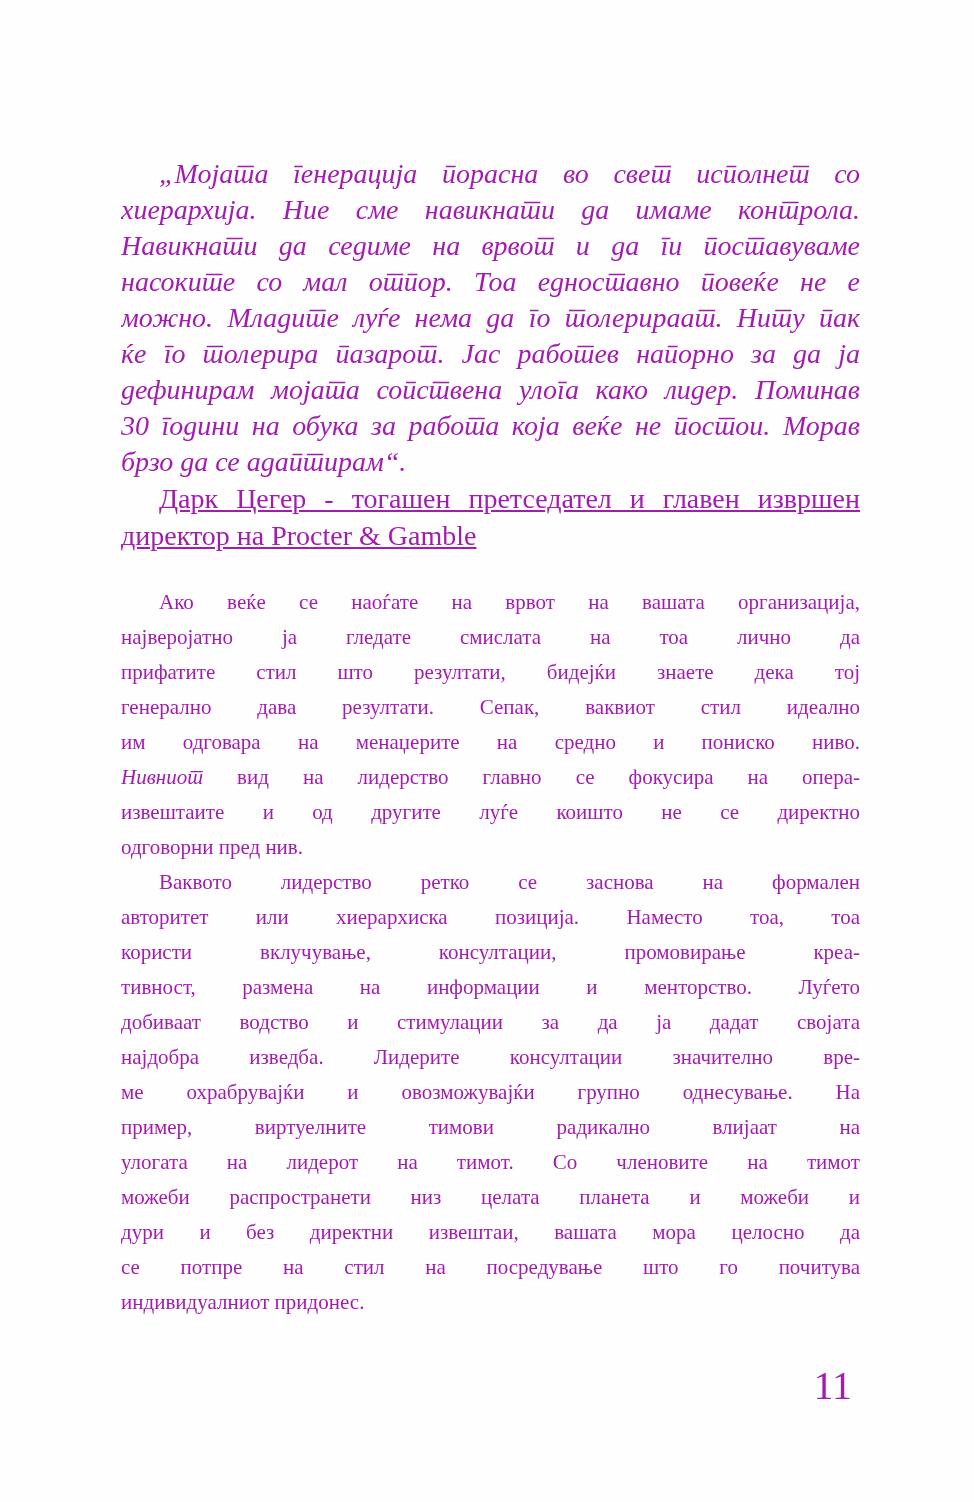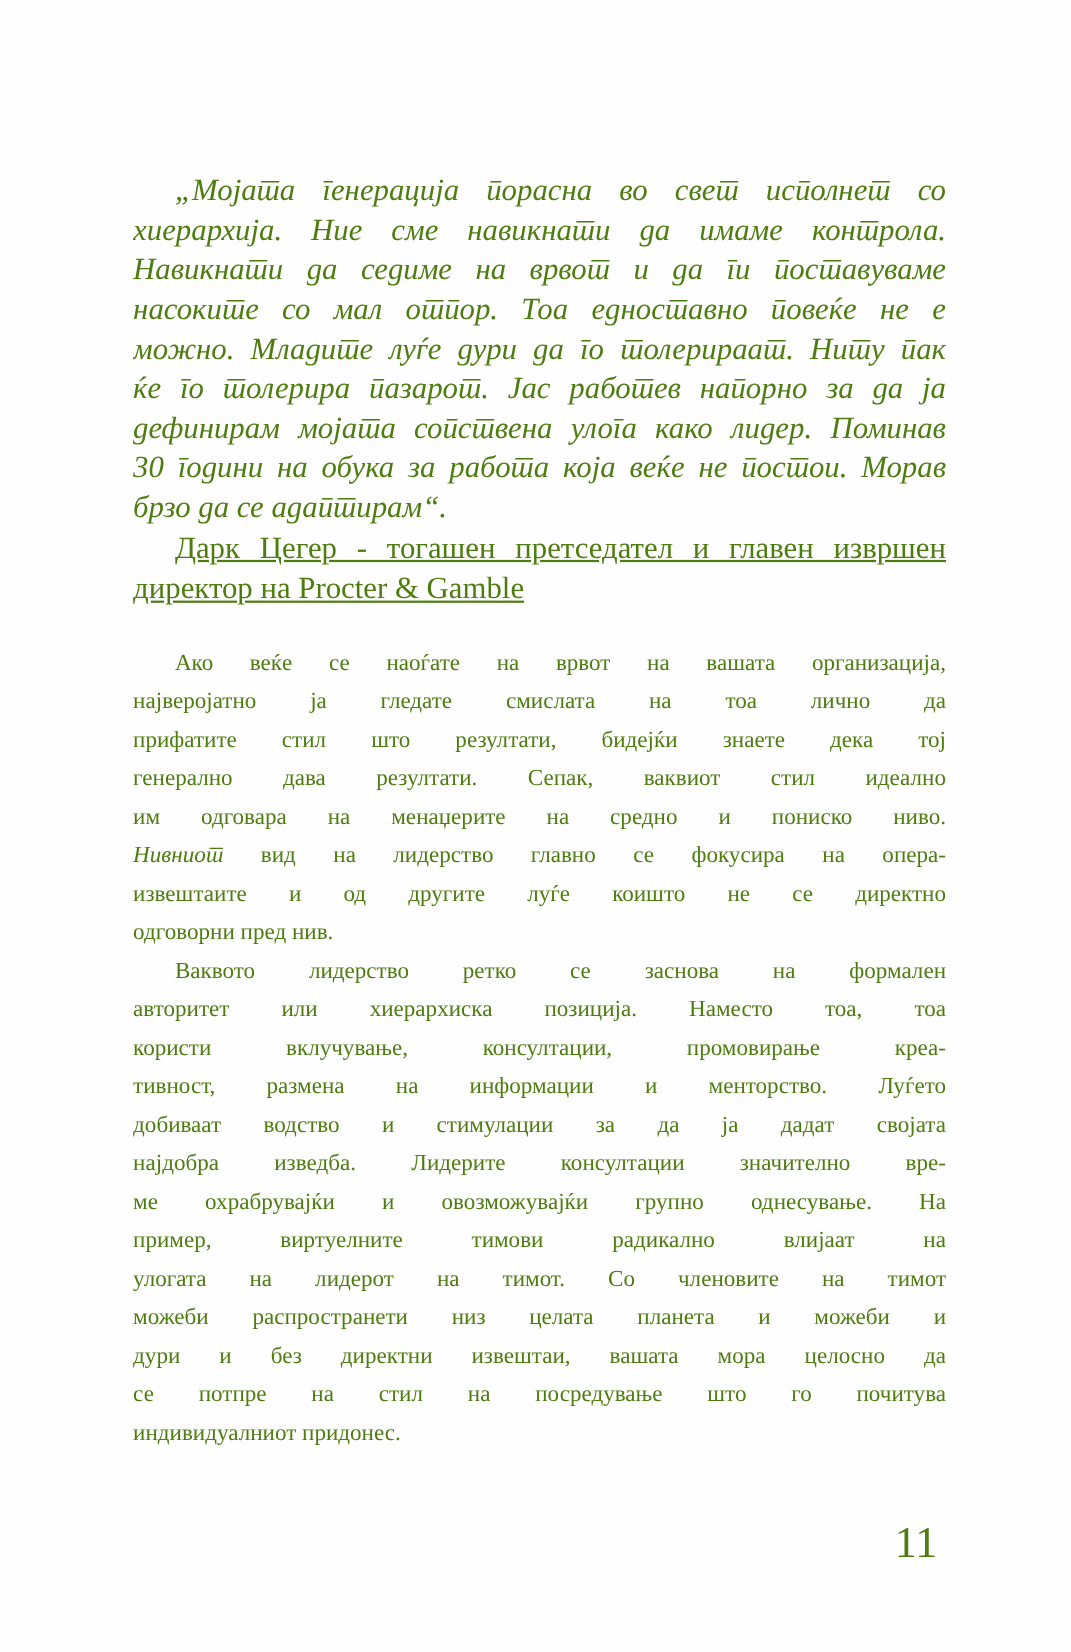--- a/index.html
+++ b/index.html
@@ -5,21 +5,21 @@
   html, body {
     margin: 0;
     padding: 0;
     background: #ffffff;
   }
   .page {
     position: relative;
     width: 974px;
     height: 1502px;
     background: #fefefe;
-    color: #4d7c0f;
+    color: #a21caf;
     font-family: "Liberation Serif", "DejaVu Serif", serif;
     overflow: hidden;
   }
   .text-block {
     position: absolute;
     left: 121px;
     top: 156px;
     width: 739px;
   }
   .line {
@@ -48,34 +48,33 @@
     height: 35px;
   }
   .gap-top { margin-top: 31px; }
   .em { font-style: italic; }
   .page-number {
     position: absolute;
     right: 122px;
     top: 1364px;
     font-size: 40px;
     line-height: 44px;
-    margin-top: 16px;
   }
 </style>
 </head>
 <body>
 
 <div class="page">
   <div class="text-block">
     <div class="block quote">
         <div class="line indent"><span>„Мојата генерација порасна во свет исполнет со</span></div>
         <div class="line"><span>хиерархија. Ние сме навикнати да имаме контрола.</span></div>
         <div class="line"><span>Навикнати да седиме на врвот и да ги поставуваме</span></div>
         <div class="line"><span>насоките со мал отпор. Тоа едноставно повеќе не е</span></div>
-        <div class="line"><span>можно. Младите луѓе дури да го толерираат. Ниту пак</span></div>
+        <div class="line"><span>можно. Младите луѓе нема да го толерираат. Ниту пак</span></div>
         <div class="line"><span>ќе го толерира пазарот. Јас работев напорно за да ја</span></div>
         <div class="line"><span>дефинирам мојата сопствена улога како лидер. Поминав</span></div>
         <div class="line"><span>30 години на обука за работа која веќе не постои. Морав</span></div>
         <div class="line last"><span>брзо да се адаптирам“.</span></div>
       </div>
     <div class="block attribution">
         <div class="line indent"><span>Дарк Цегер - тогашен претседател и главен извршен</span></div>
         <div class="line last"><span>директор на Procter &amp; Gamble</span></div>
       </div>
     <div class="block para gap-top">

